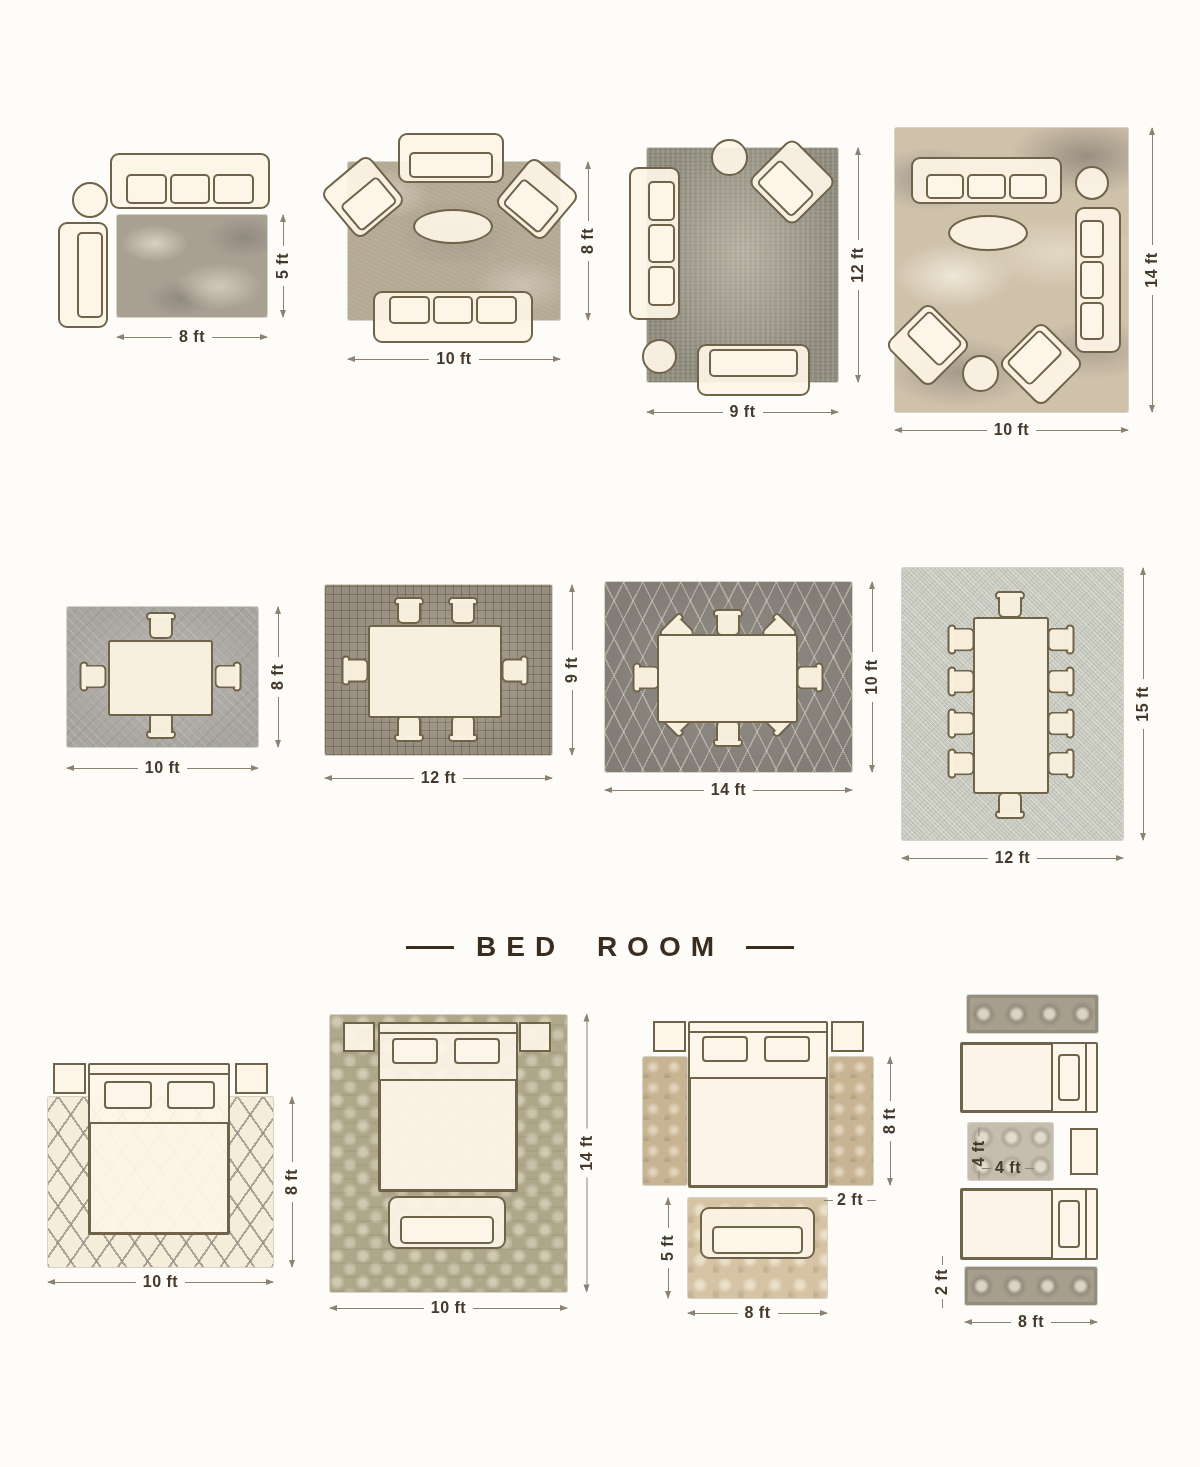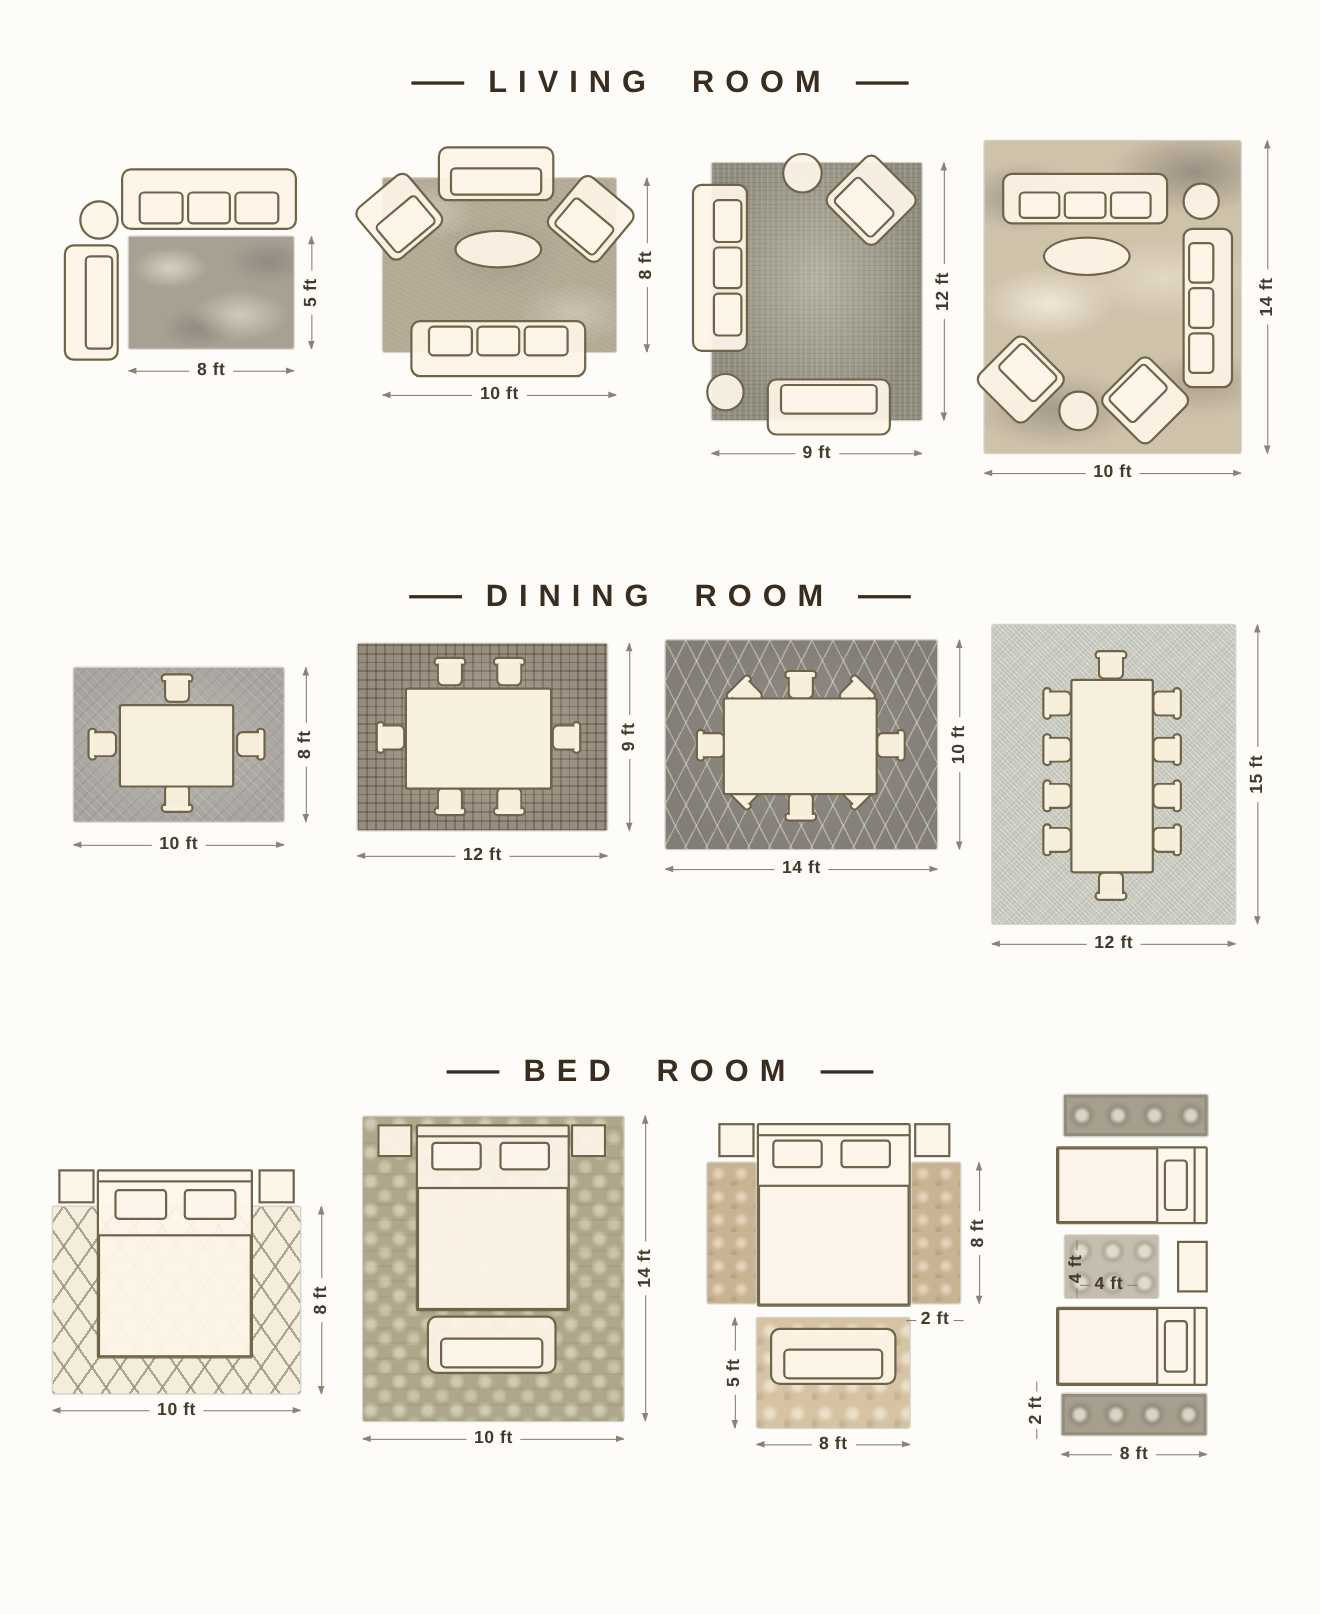--- a/index.html
+++ b/index.html
@@ -113,31 +113,21 @@
     border-top:3.5px solid transparent;border-bottom:3.5px solid transparent;border-right:8px solid #8b8273;}
   .ar::after{content:"";position:absolute;right:-1px;top:-4px;width:0;height:0;
     border-top:3.5px solid transparent;border-bottom:3.5px solid transparent;border-left:8px solid #8b8273;}
   .dim-v{transform:rotate(-90deg);transform-origin:center;}
 </style>
 </head>
 <body>
 
 <div class="canvas">
 
-  <div class="title" style="top:59px">
-    <span class="dash"></span>
-    <h2>LIVING ROOM</h2>
-    <span class="dash"></span>
-  </div>
-  <div class="title" style="top:526px">
-    <span class="dash"></span>
-    <h2>DINING ROOM</h2>
-    <span class="dash"></span>
-  </div>
-  <div class="title" style="top:958px">
+  <div class="title" style="top:931px">
     <span class="dash"></span>
     <h2>BED ROOM</h2>
     <span class="dash"></span>
   </div>
 
   <div class="rug tex-a" style="left:117px;top:215px;width:150px;height:102px"></div>
   <div class="f rd8 sd" style="left:110px;top:153px;width:160px;height:56px">
     <div class="seat">
         <i></i>
         <i></i>

